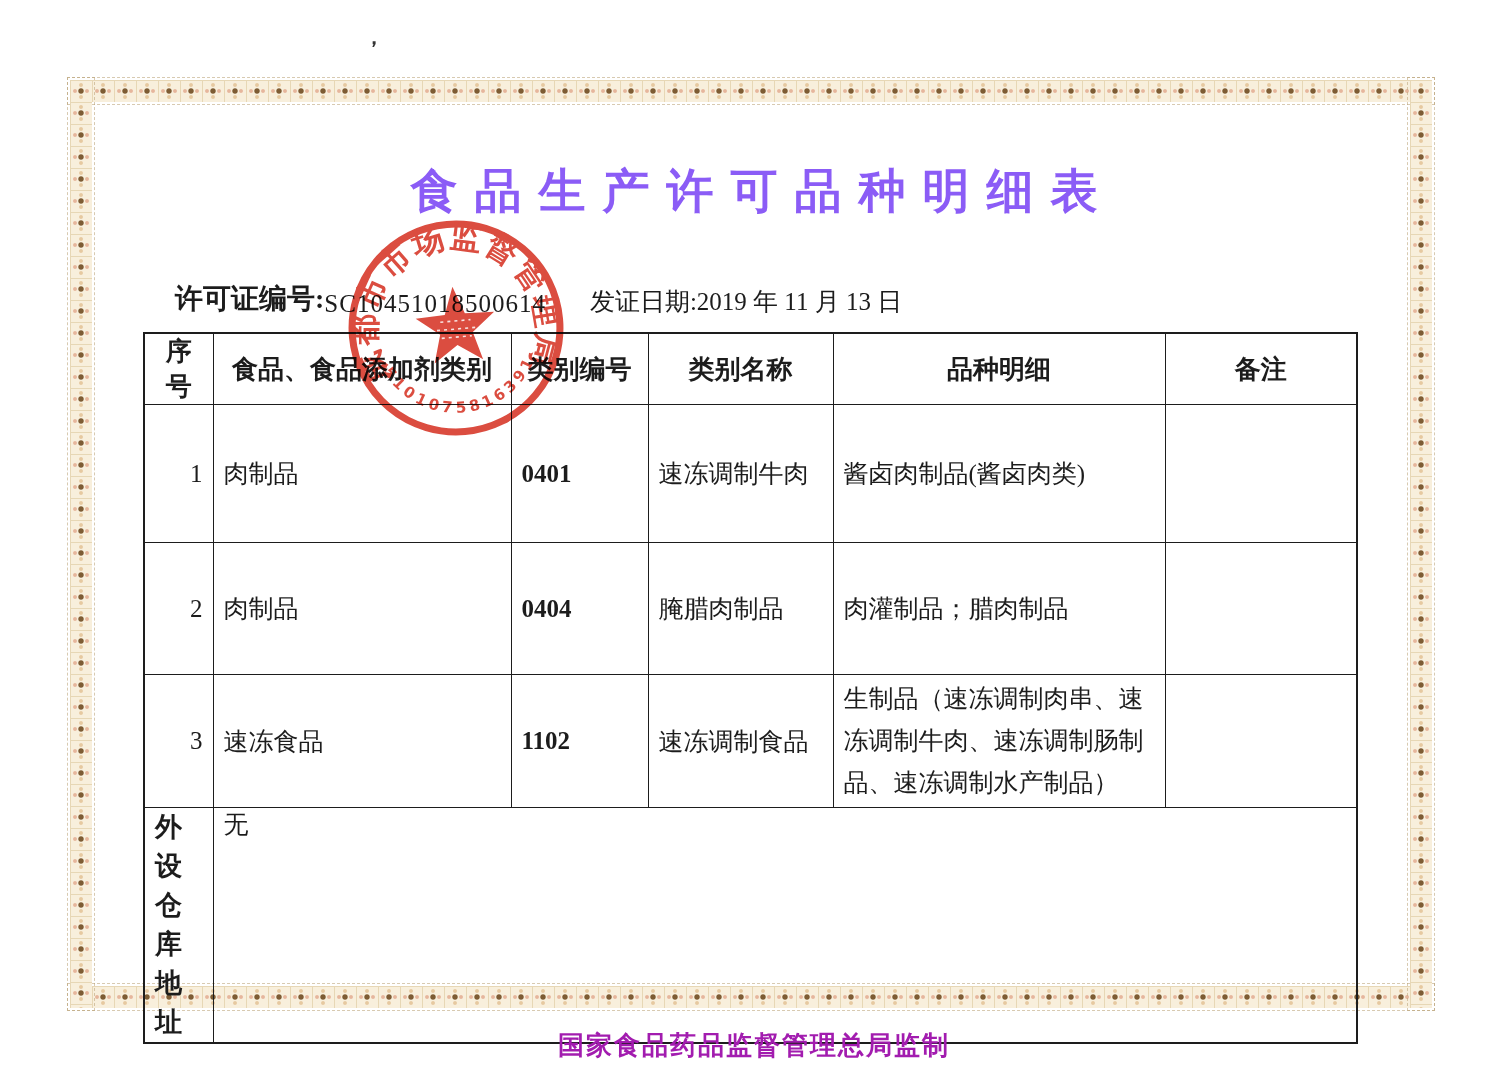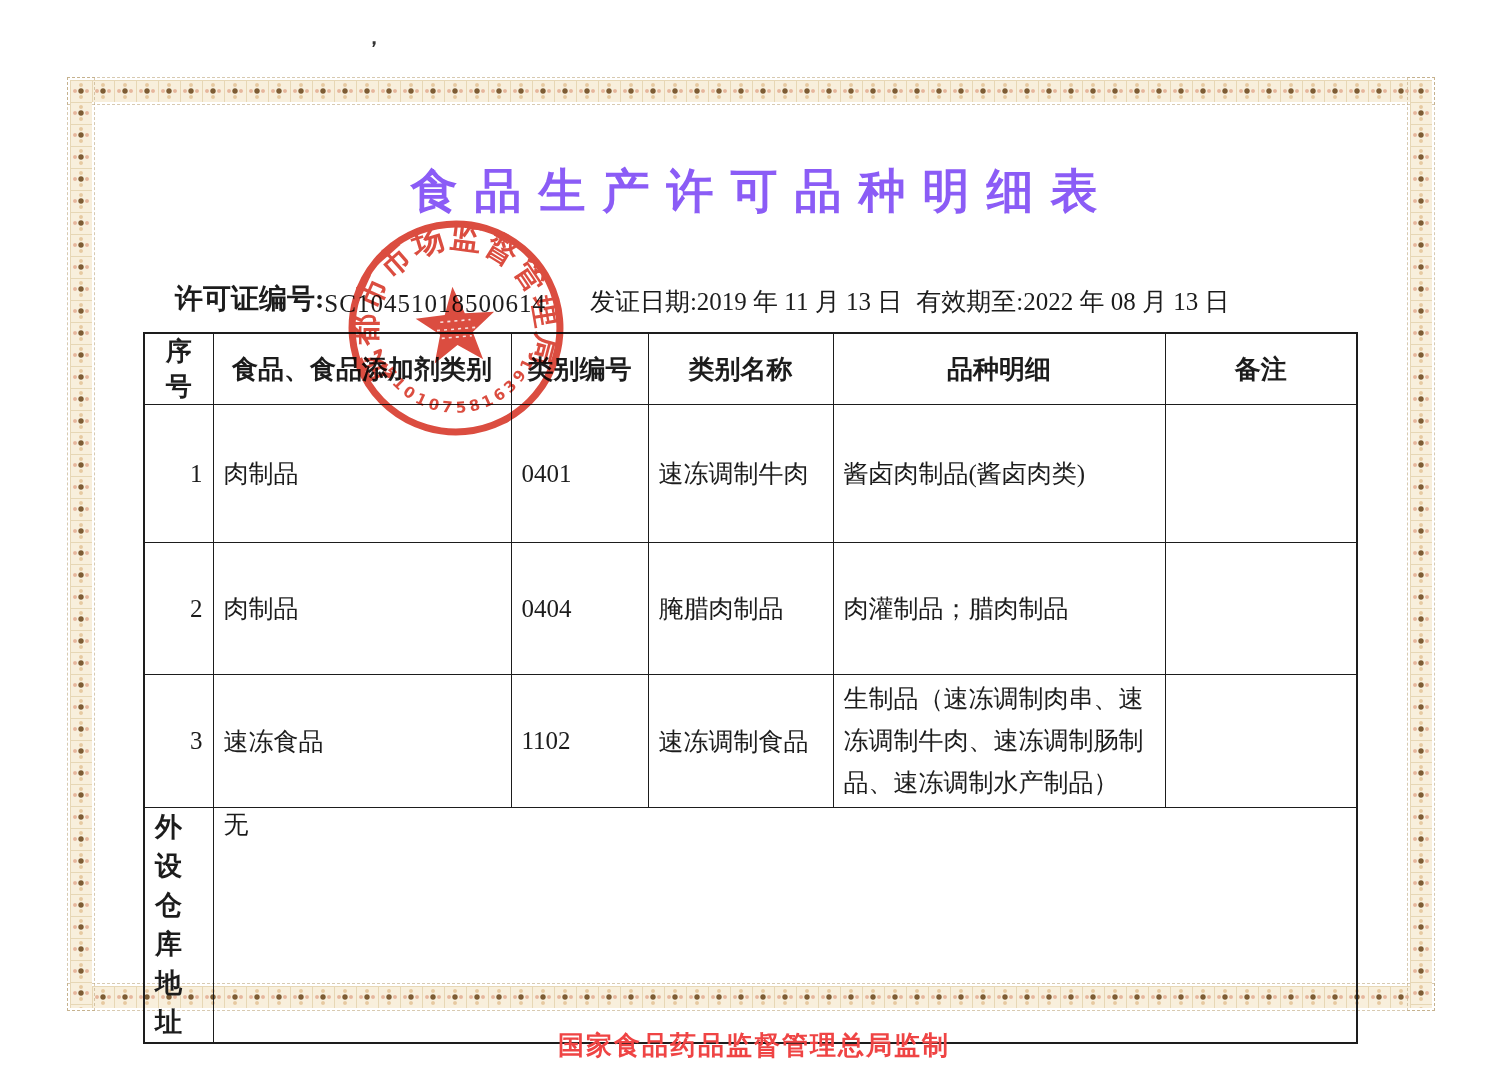--- a/index.html
+++ b/index.html
@@ -66,21 +66,21 @@
   table.main thead th{
     height:57px;font-size:26px;font-weight:bold;text-align:center;
     padding:0 8px;
   }
   tr.r1 td{height:137px;}
   tr.r2 td{height:131px;}
   tr.r3 td{height:132px;}
   tr.r4 td{height:118px;}
   td.no{text-align:right;padding-right:12px;vertical-align:middle;}
   td.cat{padding-left:14px;vertical-align:middle;}
-  td.code{padding-left:20px;vertical-align:middle;}
+  td.code{padding-left:20px;vertical-align:middle;font-weight:bold;}
   td.name{padding-left:16px;vertical-align:middle;}
   td.detail{padding-left:14px;padding-right:8px;vertical-align:middle;line-height:42px;}
   td.remark{vertical-align:middle;}
   td.wh-label{
     font-weight:bold;font-size:27px;line-height:39px;
     vertical-align:top;padding:8px 6px 0 10px;
     word-break:break-all;letter-spacing:2px;
   }
   td.wh-value{vertical-align:top;padding:8px 0 0 18px;}
 
@@ -89,40 +89,39 @@
     position:absolute;left:344px;top:216px;width:224px;height:224px;
     opacity:.9;mix-blend-mode:multiply;
     transform:rotate(-5deg);
     pointer-events:none;
   }
 
   
   .doc-footer{
     position:absolute;left:0;top:1028px;width:100%;
     text-align:center;font-size:26px;font-weight:bold;letter-spacing:2px;
-    color:#ef4444;
+    color:#a21caf;
   }
 </style>
 </head>
 <body>
 
 <div class="tilestrip strip-top"></div>
 <div class="tilestrip strip-bottom"></div>
 <div class="tilestrip strip-left"></div>
 <div class="tilestrip strip-right"></div>
 
 <div class="stray-mark">，</div>
 
 <div class="doc-title">食品生产许可品种明细表</div>
 
 <div class="license-line">
   <span class="license-label">许可证编号:</span>
   <span class="license-number">SC10451018500614</span>
   <span class="license-issue">发证日期:2019 年 11 月 13 日</span>
-  <span class="license-valid">有效期至:2022 年 08 月 13 日</span>
 </div>
 
 <table class="main">
   <colgroup>
     <col style="width:69px">
       <col style="width:298px">
       <col style="width:137px">
     <col style="width:185px">
       <col style="width:332px">
       <col style="width:192px">

